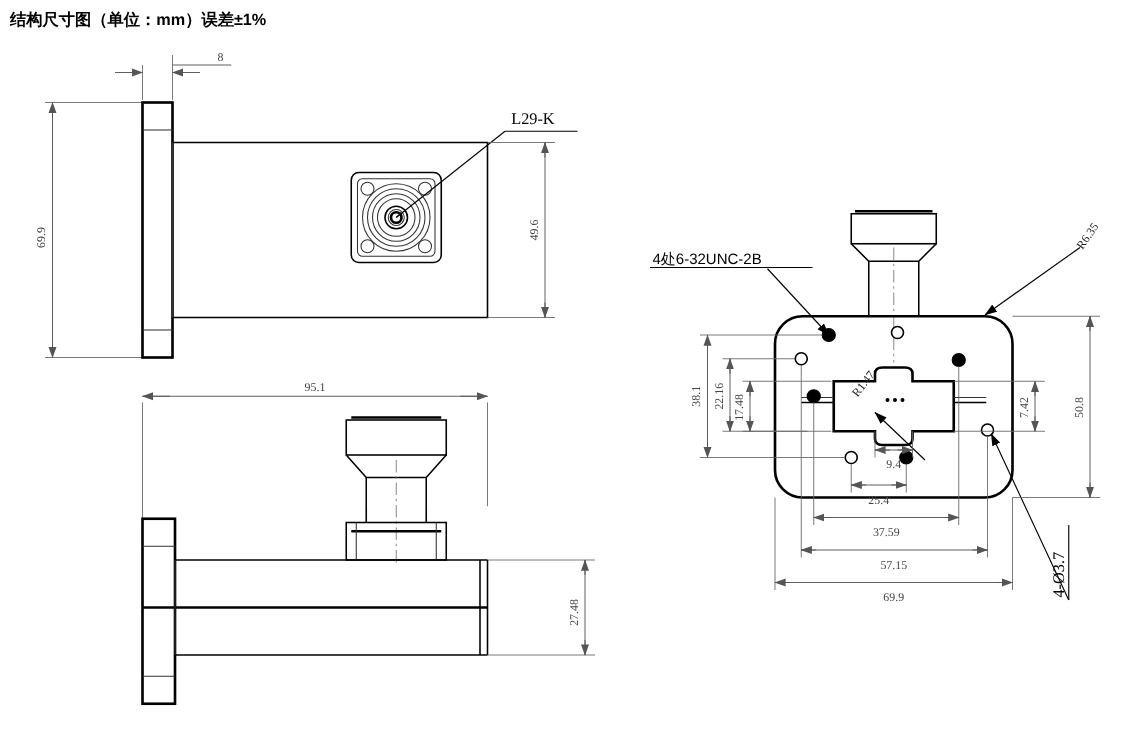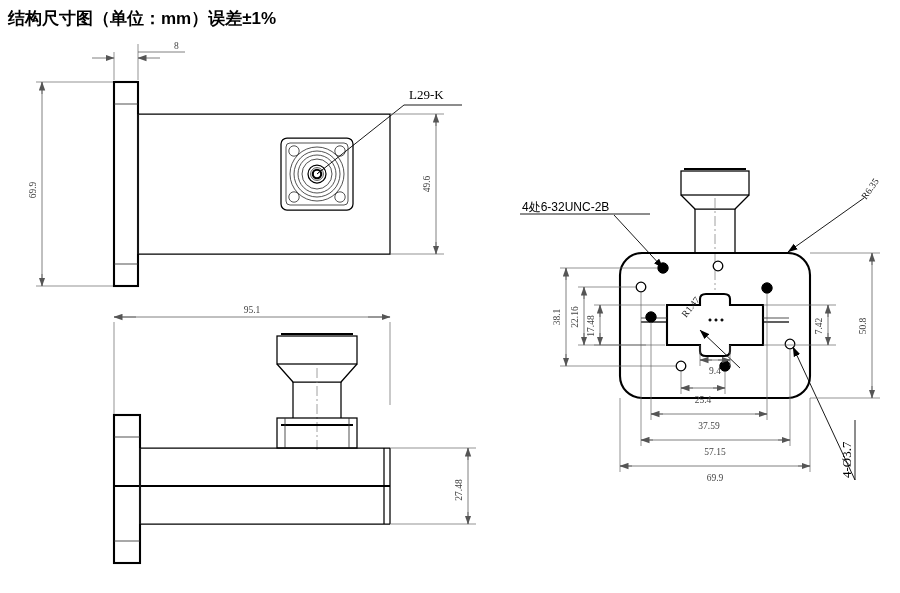--- a/index.html
+++ b/index.html
@@ -4,21 +4,21 @@
 <title>结构尺寸图</title>
 <style>
   html,body{margin:0;padding:0;background:#ffffff;}
   body{
     width:900px;height:593px;overflow:hidden;position:relative;
     font-family:"Liberation Sans","DejaVu Sans",sans-serif;
     color:#000;
   }
   #title{
     position:absolute;left:8px;top:7px;
-    font-size:17px;font-weight:bold;letter-spacing:0px;
+    font-size:13px;font-weight:bold;letter-spacing:0px;
     white-space:nowrap;
   }
   #canvas{position:absolute;left:0;top:0;width:900px;height:593px;}
   svg{display:block;}
   .ol{fill:none;stroke:#000;stroke-width:2.1;}       
   .ml{fill:none;stroke:#000;stroke-width:1.25;}      
   .tl{fill:none;stroke:#333;stroke-width:0.85;}      
   .dim{fill:none;stroke:#555;stroke-width:0.75;}     
   .ext{fill:none;stroke:#666;stroke-width:0.7;}      
   .lead{fill:none;stroke:#000;stroke-width:0.9;}     

